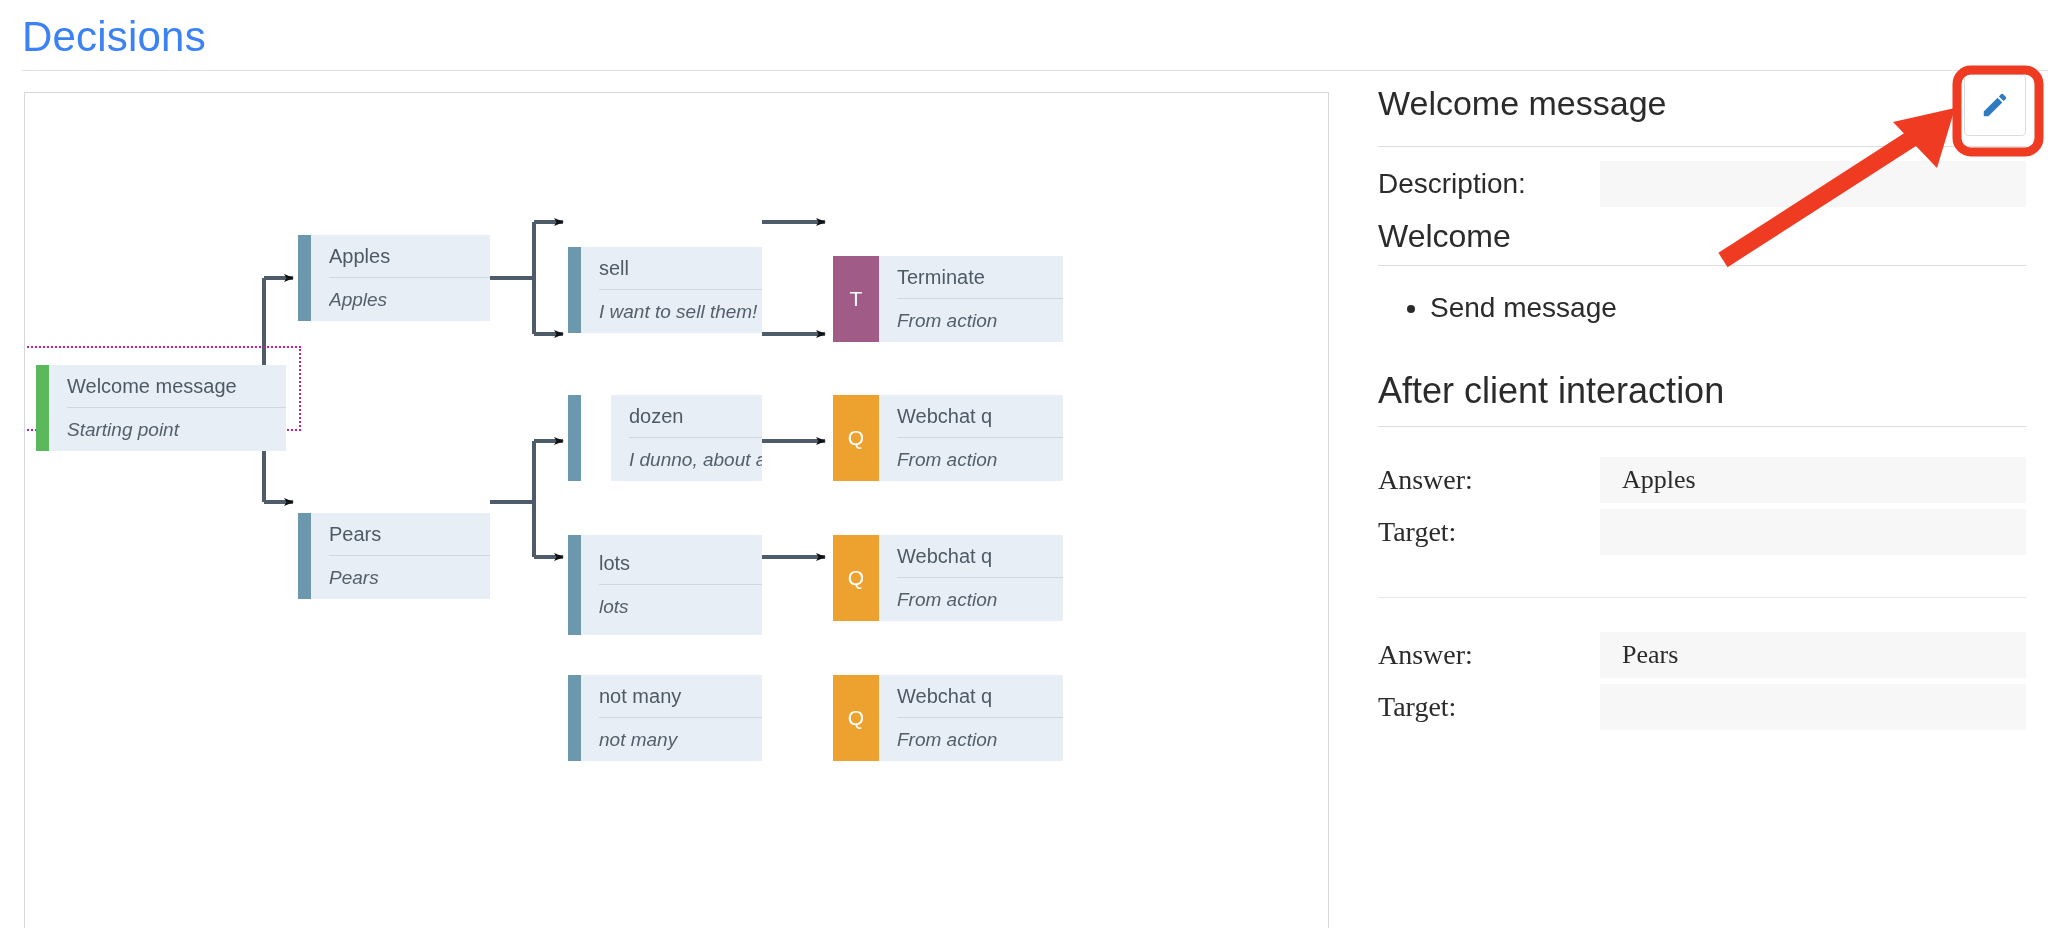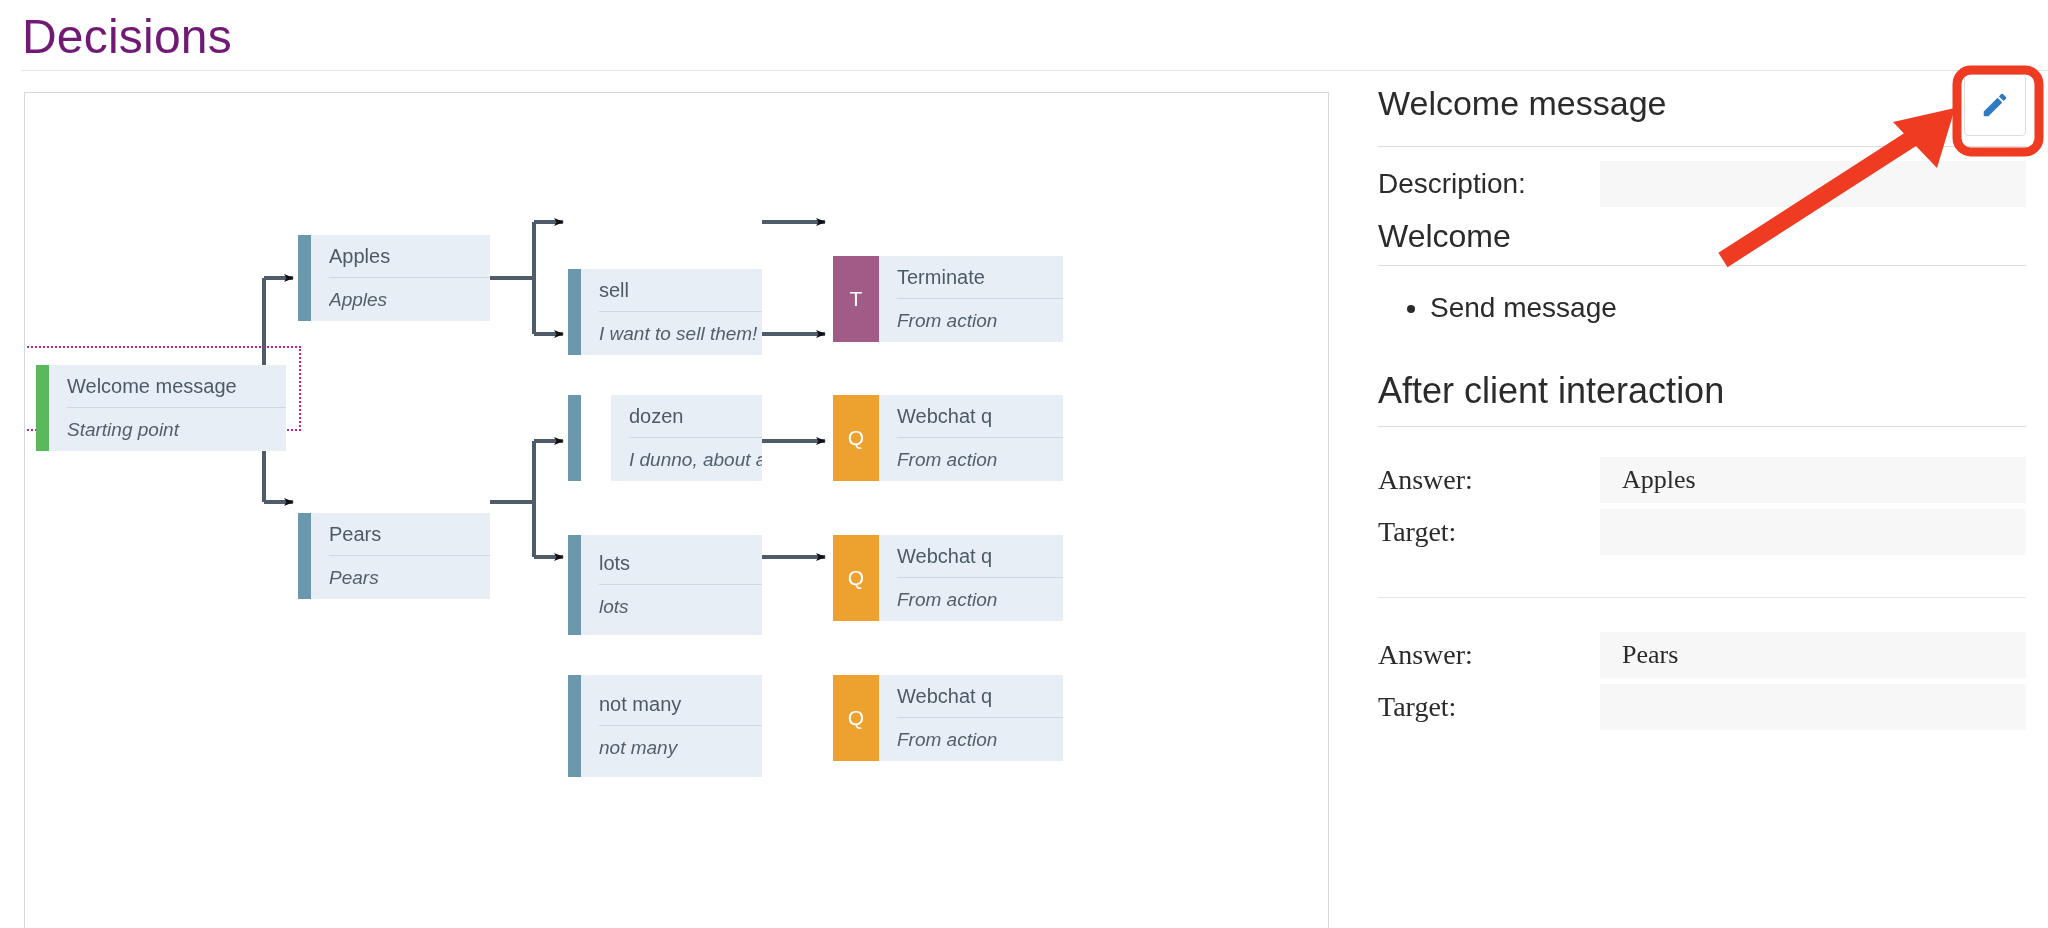--- a/index.html
+++ b/index.html
@@ -14,22 +14,22 @@
     height: 928px;
     overflow: hidden;
     background: #ffffff;
   }
 
   
   #page-title {
     position: absolute;
     left: 22px;
     top: 10px;
-    font-size: 48px;
-    color: #701a75;
+    font-size: 42px;
+    color: #3b82f6;
     font-weight: 400;
     letter-spacing: 0.2px;
     line-height: 54px;
     white-space: nowrap;
   }
   #title-rule {
     position: absolute;
     left: 22px;
     top: 70px;
     width: 2026px;
@@ -275,21 +275,21 @@
     </div>
 
     <div class="node" style="left:273px; top:420px; width:192px; height:86px;">
       <div class="node-bar" style="background:#6b98ad;"></div>
       <div class="node-body">
         <div class="node-title">Pears</div>
         <div class="node-sub">Pears</div>
       </div>
     </div>
 
-    <div class="node" style="left:543px; top:176px; width:194px; height:86px;">
+    <div class="node" style="left:543px; top:154px; width:194px; height:86px;">
       <div class="node-bar" style="background:#6b98ad;"></div>
       <div class="node-body">
         <div class="node-title">sell</div>
         <div class="node-sub">I want to sell them!</div>
       </div>
     </div>
 
     <div class="node" style="left:543px; top:302px; width:194px; height:86px;gap:30px;">
       <div class="node-bar" style="background:#6b98ad;"></div>
       <div class="node-body">
@@ -299,21 +299,21 @@
     </div>
 
     <div class="node" style="left:543px; top:442px; width:194px; height:100px;">
       <div class="node-bar" style="background:#6b98ad;"></div>
       <div class="node-body">
         <div class="node-title">lots</div>
         <div class="node-sub">lots</div>
       </div>
     </div>
 
-    <div class="node" style="left:543px; top:582px; width:194px; height:102px;border-radius:23px;">
+    <div class="node" style="left:543px; top:582px; width:194px; height:86px;border-radius:23px;">
       <div class="node-bar" style="background:#6b98ad;"></div>
       <div class="node-body">
         <div class="node-title">not many</div>
         <div class="node-sub">not many</div>
       </div>
     </div>
 
     <div class="node" style="left:808px; top:163px; width:230px; height:86px;">
       <div class="node-badge" style="background:#a05c86;">T</div>
       <div class="node-body">

